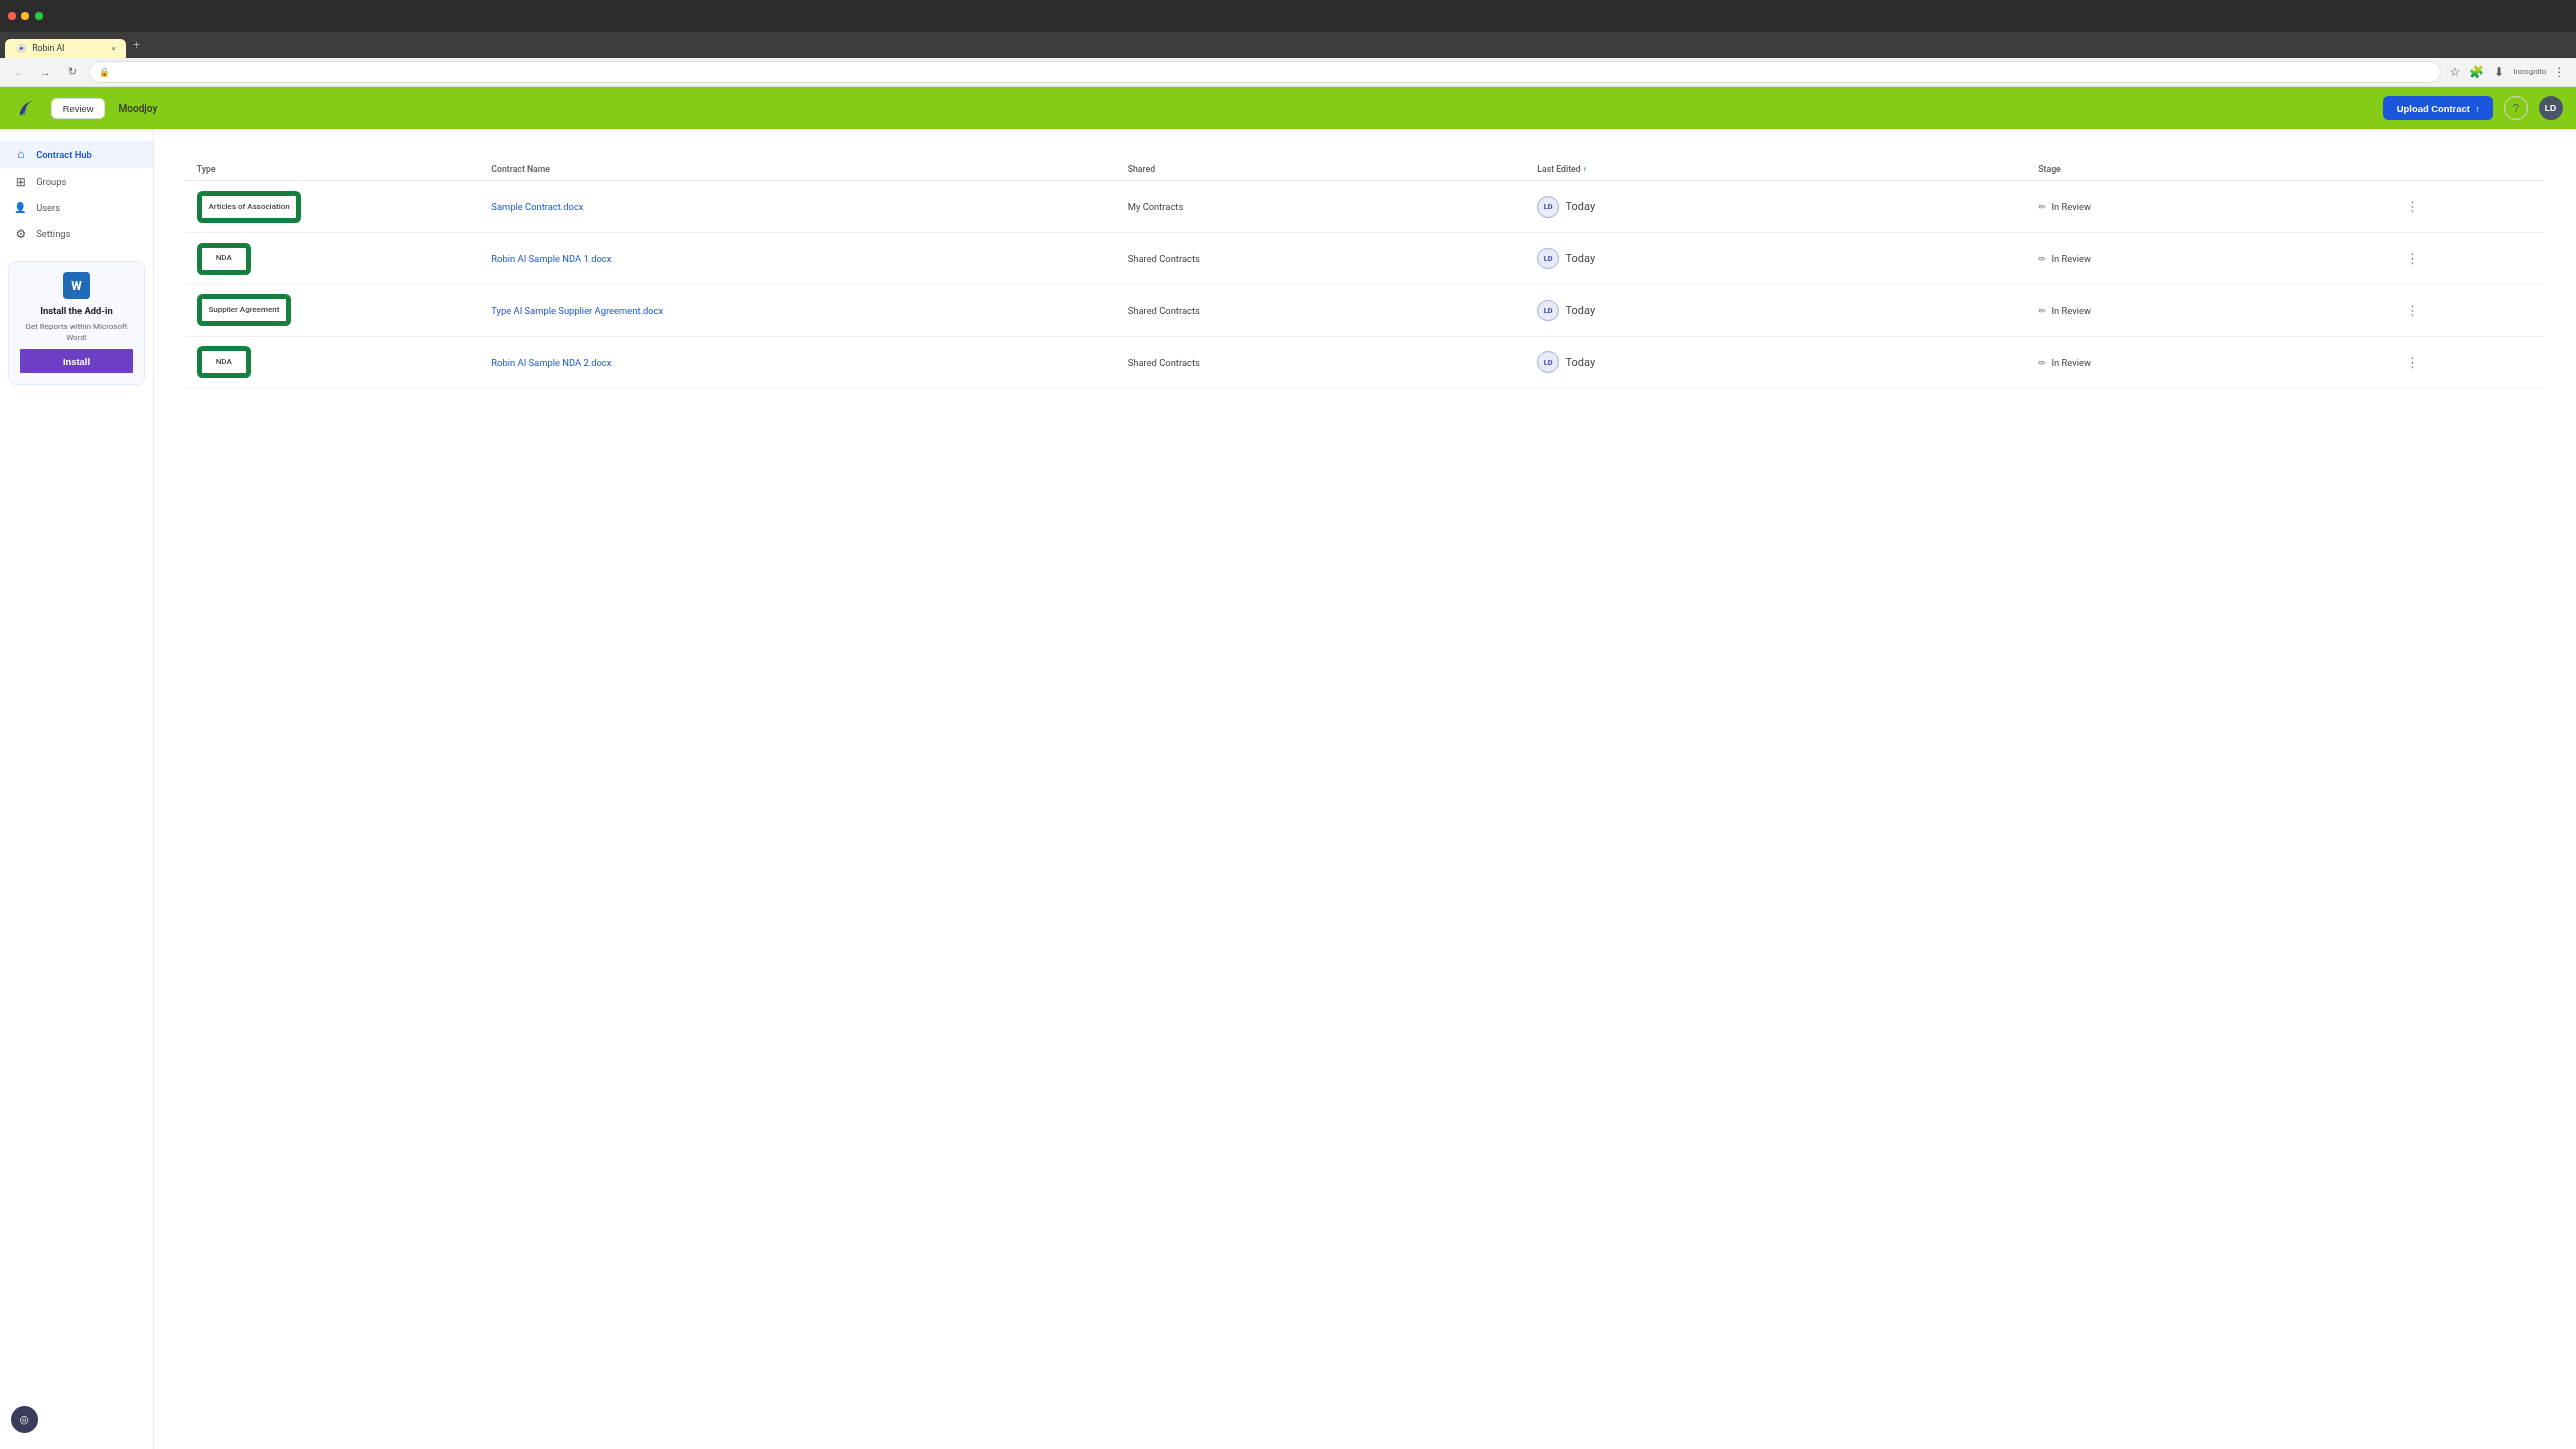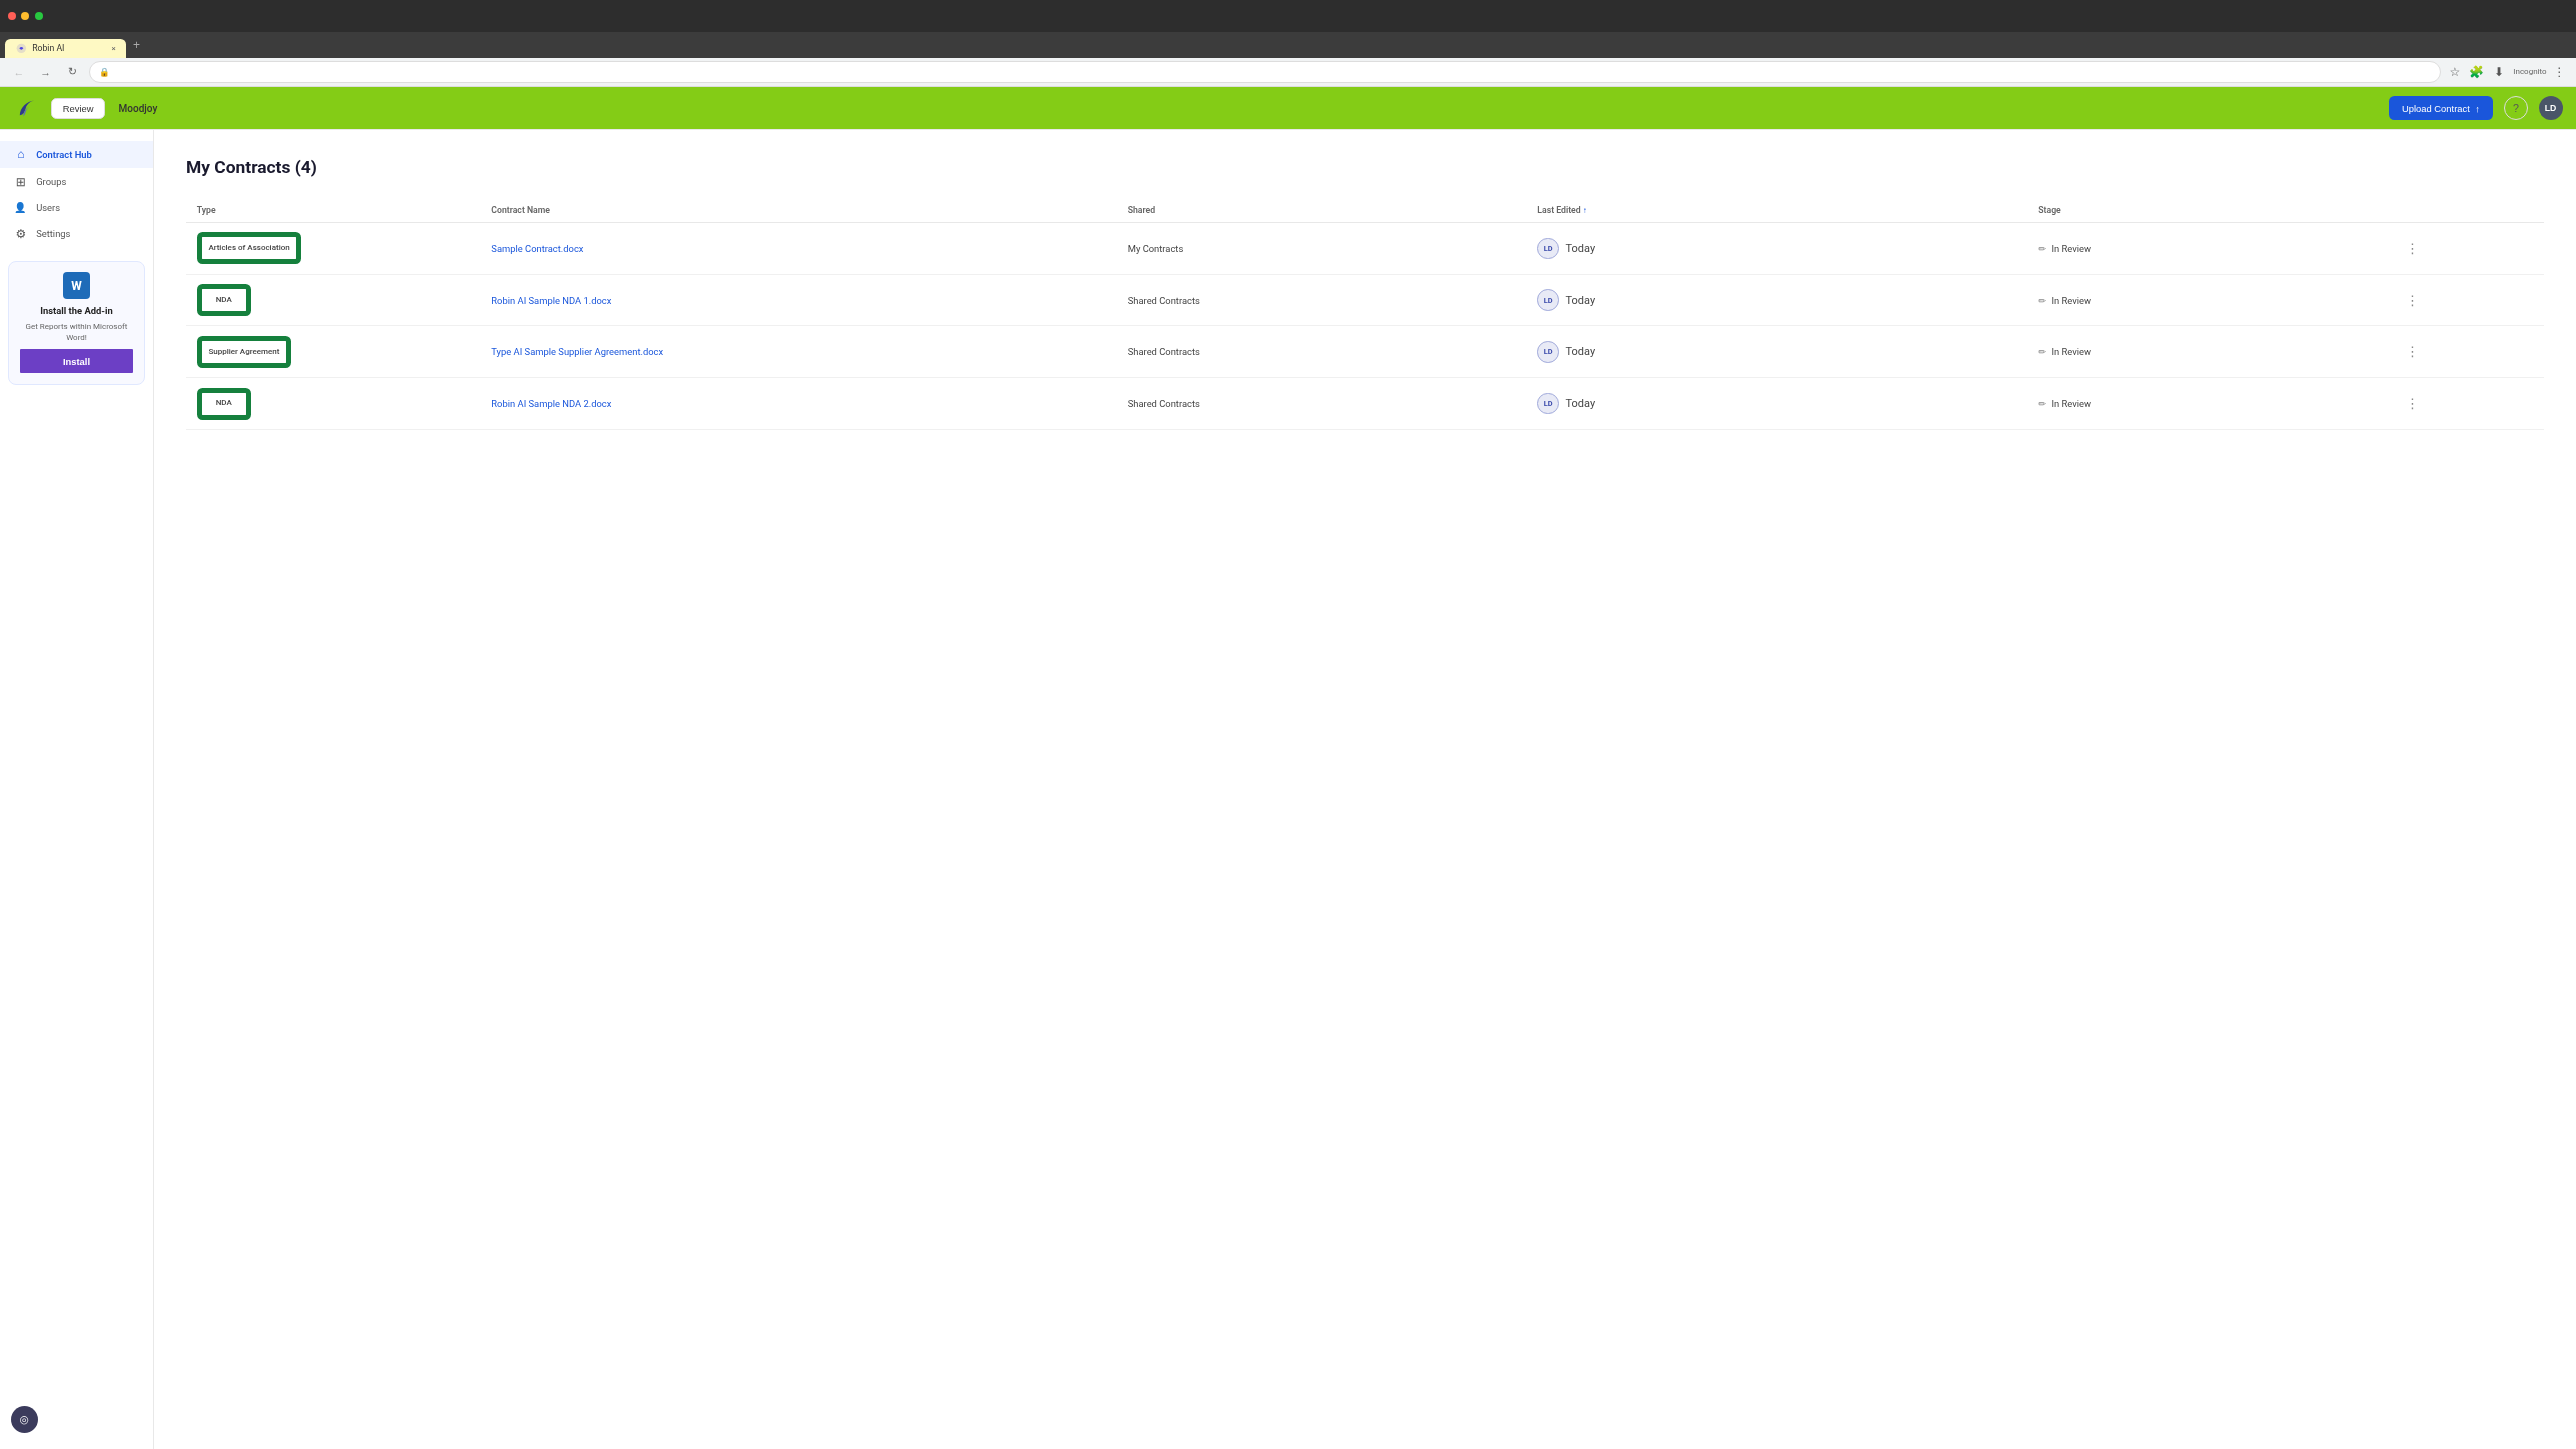--- a/index.html
+++ b/index.html
@@ -21,21 +21,21 @@
     .nav-action-btn { background: none; border: none; cursor: pointer; color: #555; font-size: 12px; padding: 2.7px; }
 
     
     .app-container { display: flex; flex-direction: column; height: calc(100vh - 87px); }
     .app-header { background: #84cc16; border-bottom: 0.7px solid #e8e8e8; height: 43px; display: flex; align-items: center; padding: 0 13.4px; gap: 10.7px; }
     .app-logo { width: 27px; height: 27px; display: flex; align-items: center; justify-content: center; }
     .app-logo svg { width: 24px; height: 24px; }
     .review-btn { background: #fff; border: 0.7px solid #ddd; border-radius: 5.4px; padding: 4px 10.7px; font-size: 9.4px; color: #333; cursor: pointer; font-weight: 500; }
     .workspace-name { font-size: 10px; color: #333; font-weight: 500; margin-left: 2.7px; }
     .header-spacer { flex: 1; }
-    .upload-btn { background: #1a56db; color: #fff; border: none; border-radius: 5.4px; padding: 6.7px 13.4px; font-size: 9.4px; font-weight: 400; cursor: pointer; display: flex; align-items: flex-start; gap: 5.4px; }
+    .upload-btn { background: #1a56db; color: #fff; border: none; border-radius: 5.4px; padding: 6.7px 13.4px; font-size: 9.4px; font-weight: 700; cursor: pointer; display: flex; align-items: flex-start; gap: 5.4px; }
     .help-btn { background: none; border: 0.7px solid #ddd; border-radius: 50%; width: 24px; height: 24px; display: flex; align-items: center; justify-content: center; cursor: pointer; font-size: 10.7px; color: #555; }
     .avatar-btn { background: #4a5568; color: #fff; border: none; border-radius: 50%; width: 24px; height: 24px; font-size: 8.7px; font-weight: 600; cursor: pointer; }
 
     
     .app-body { display: flex; flex: 1; overflow: hidden; }
 
     
     .sidebar { width: 154px; background: #fff; border-right: 0.7px solid #e8e8e8; display: flex; flex-direction: column; padding: 10.7px 0; }
     .sidebar-item { display: flex; align-items: center; gap: 8px; padding: 6.7px 13.4px; cursor: pointer; border-radius: 0; font-size: 9.4px; color: #555; transition: background 0.15s; }
     .sidebar-item.active { background: #f0f4ff; color: #1a56db; font-weight: 600; }
@@ -169,21 +169,20 @@
         <div class="word-icon">
           <span>W</span>
         </div>
         <div class="addon-title">Install the Add-in</div>
         <div class="addon-desc">Get Reports within Microsoft Word!</div>
         <button class="install-btn">Install</button>
       </div>
     </div>
 
     <div class="main-content">
-      <h1 class="page-title">My Contracts (4)</h1>
 
       <table class="contracts-table">
         <thead>
           <tr>
             <th class="col-type">
               <span>Type</span>
             </th>
             <th class="col-name">
               <span>Contract Name</span>
             </th>

